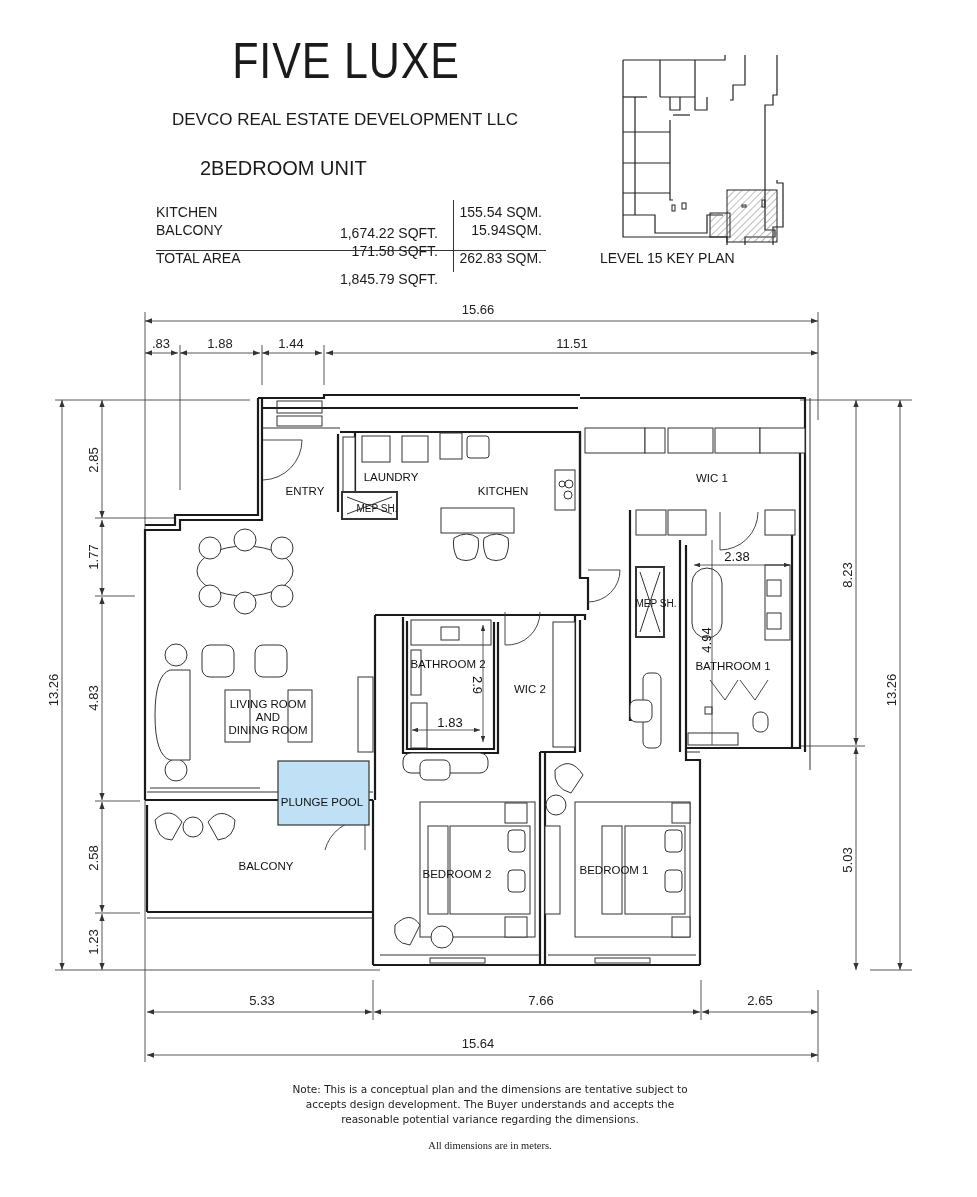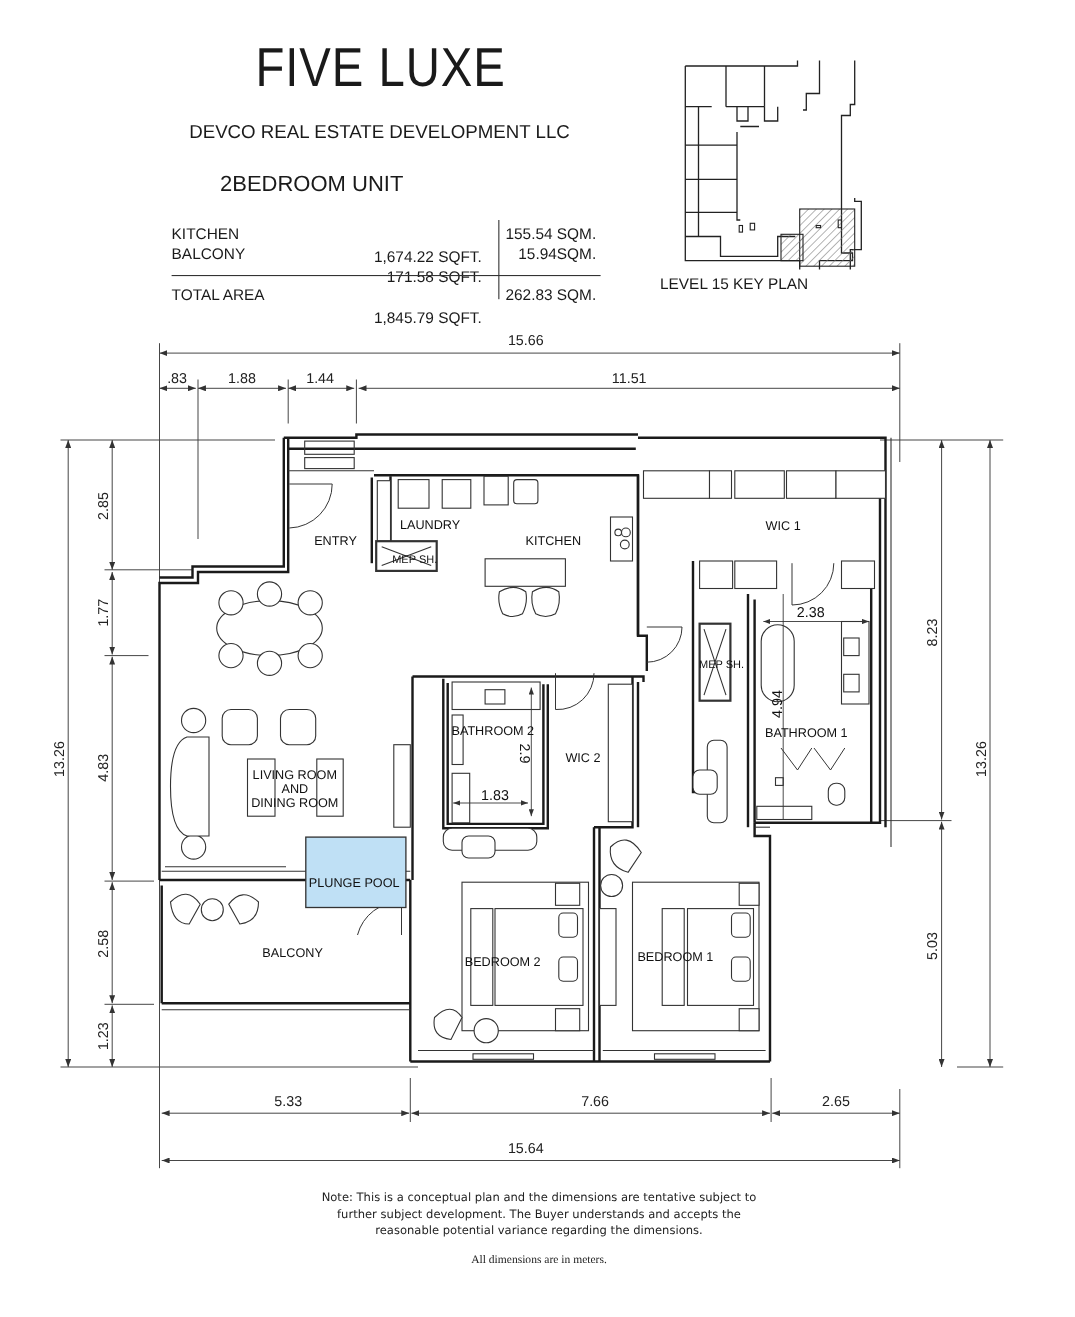--- a/index.html
+++ b/index.html
@@ -57,21 +57,21 @@
     <span class="sqft">1,674.22 SQFT.</span>
     <span class="sqm">155.54 SQM.</span>
   </div>
   <div class="area-row" style="top:18px">
     <span class="lbl">BALCONY</span>
     <span class="sqft">171.58 SQFT.</span>
     <span class="sqm">15.94SQM.</span>
   </div>
   <div class="area-divider-h"></div>
   <div class="area-divider-v"></div>
-  <div class="area-row" style="top:56px">
+  <div class="area-row" style="top:46px">
     <span class="lbl">TOTAL AREA</span>
     <span class="sqft">1,845.79 SQFT.</span>
     <span class="sqm">262.83 SQM.</span>
   </div>
 </div>
 
 <svg class="key-plan" viewBox="0 0 170 190">
   <defs>
     <pattern id="hatch" patternUnits="userSpaceOnUse" width="5" height="5" patternTransform="rotate(45)">
       <line x1="0" y1="0" x2="0" y2="5" stroke="#777" stroke-width="1"></line>
@@ -370,14 +370,14 @@
   </g>
 
   <g font-size="13" fill="#111" text-anchor="middle">
     <text x="737" y="561">2.38</text>
     <text transform="translate(711 640) rotate(-90)">4.94</text>
     <text transform="translate(473 685) rotate(90)">2.9</text>
     <text x="450" y="727">1.83</text>
   </g>
 </svg>
 
-<div class="note">Note: This is a conceptual plan and the dimensions are tentative subject to further subject development. The Buyer understands and accepts the reasonable potential variance regarding the dimensions.</div>
+<div class="note">Note: This is a conceptual plan and the dimensions are tentative subject to accepts design development. The Buyer understands and accepts the reasonable potential variance regarding the dimensions.</div>
 <div class="units-note">All dimensions are in meters.</div>
 
 </body></html>

